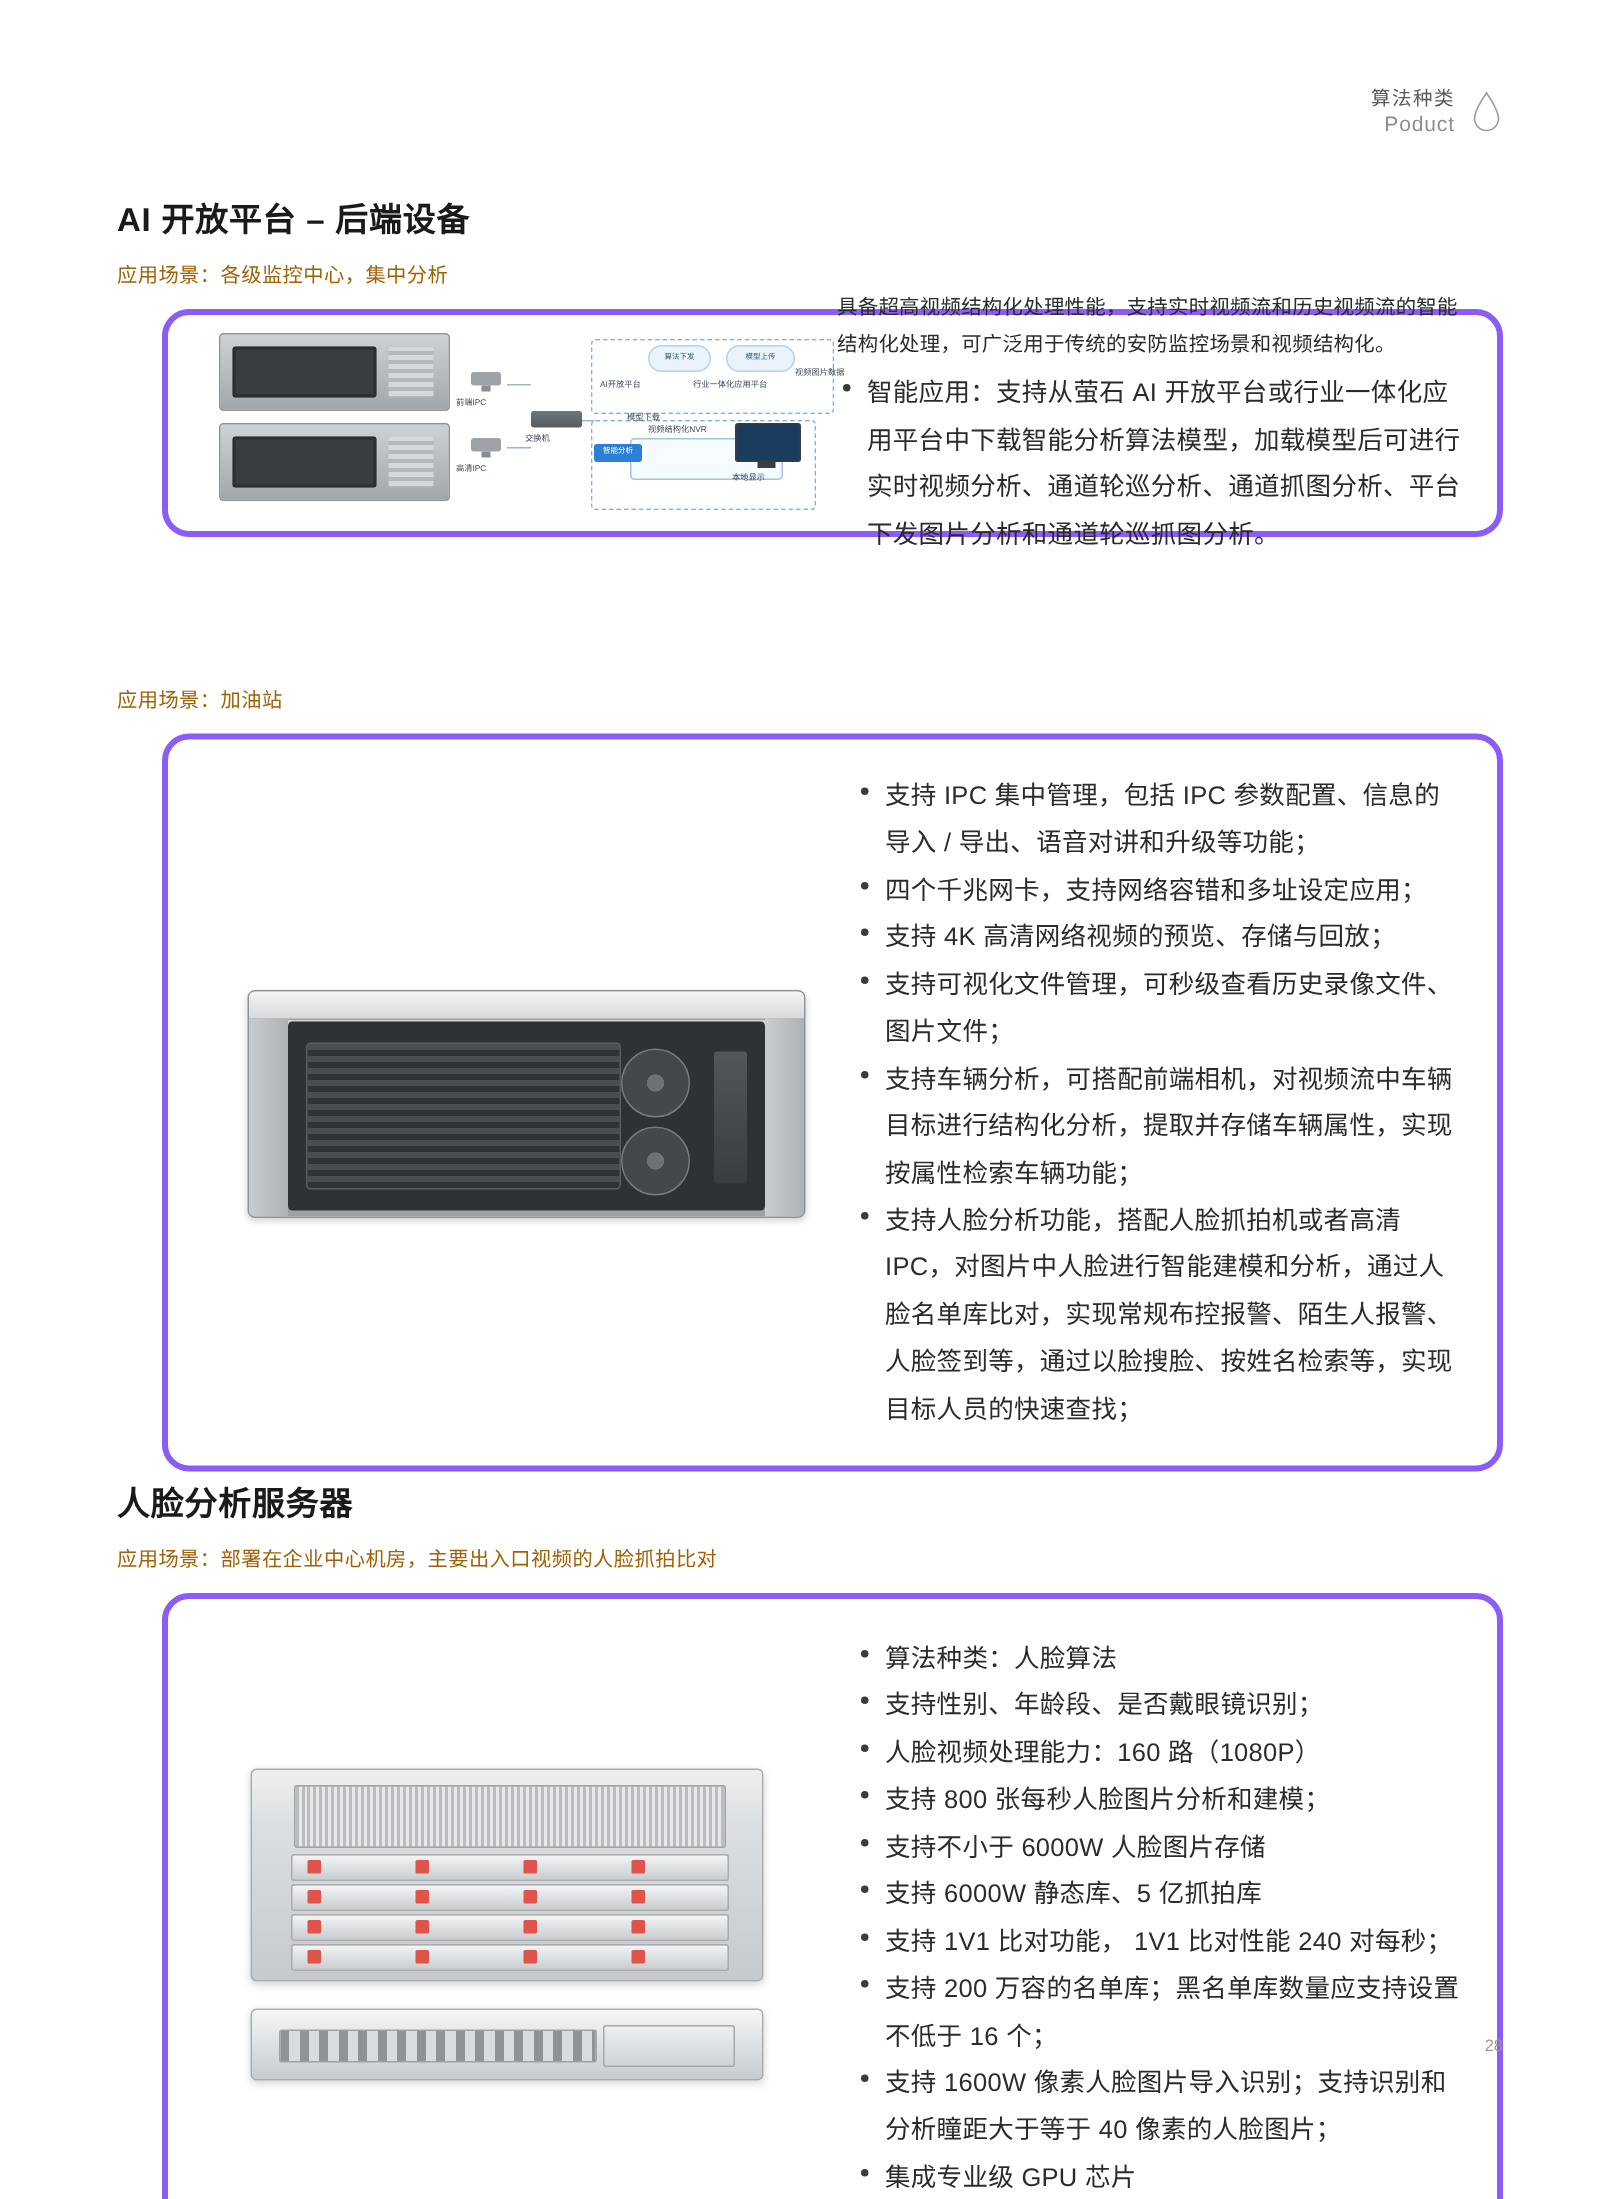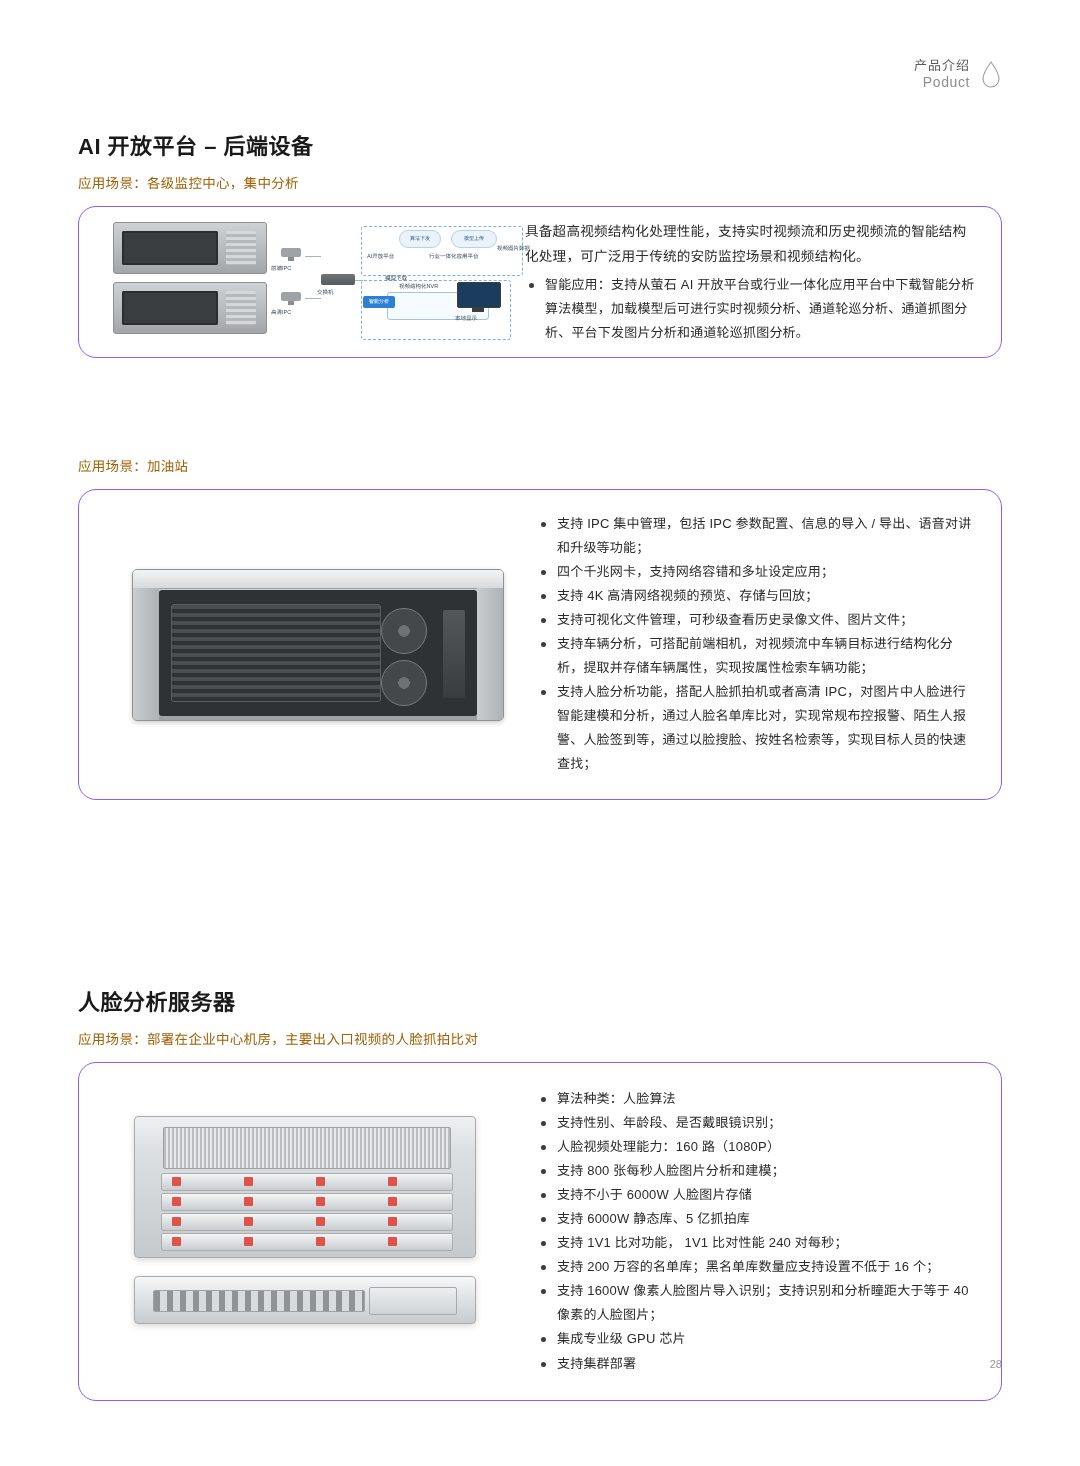--- a/index.html
+++ b/index.html
@@ -59,26 +59,27 @@
     letter-spacing: 0.5px;
     margin: 0 0 12px 0;
   }
   .section-sub {
     font-size: 13.5px;
     color: #a16207;
     margin: 0 0 14px 0;
     letter-spacing: 0.3px;
   }
   .card {
-    border: 1px solid #8b5cf6;
+    border: 4px solid #8b5cf6;
     border-radius: 18px;
     box-sizing: border-box;
     display: flex;
     align-items: flex-start;
     background: #fff;
+    margin-left: 30px;
   }
   .card-left {
     flex: 0 0 auto;
     display: flex;
     align-items: center;
     justify-content: center;
   }
   .card-right {
     flex: 1 1 auto;
     padding: 0;
@@ -86,21 +87,21 @@
 
   
   ul.bullets {
     margin: 0;
     padding: 0;
     list-style: none;
   }
   ul.bullets li {
     position: relative;
     padding-left: 20px;
-    font-size: 13px;
+    font-size: 17px;
     line-height: 1.85;
     color: #2b2b2b;
     letter-spacing: 0.2px;
   }
   ul.bullets li::before {
     content: "";
     position: absolute;
     left: 4px;
     top: 10px;
     width: 5px;
@@ -375,21 +376,21 @@
     background: linear-gradient(180deg,#eceff0,#cfd3d5);
     border: 1px solid #a5a9ac;
     border-radius: 2px;
   }
 </style>
 </head>
 <body>
 
 <div class="page-header">
   <div class="header-text">
-    <div class="header-cn">产品介绍</div>
+    <div class="header-cn">算法种类</div>
     <div class="header-en">Poduct</div>
   </div>
   <div class="drop-icon">
     <svg width="22" height="30" viewBox="0 0 22 30">
       <path d="M11 2 C11 2 3 13 3 19 a8 8 0 0 0 16 0 C19 13 11 2 11 2 Z" fill="none" stroke="#9b9da0" stroke-width="1.1"></path>
     </svg>
   </div>
 </div>
 
 <div class="section" id="sec1">

